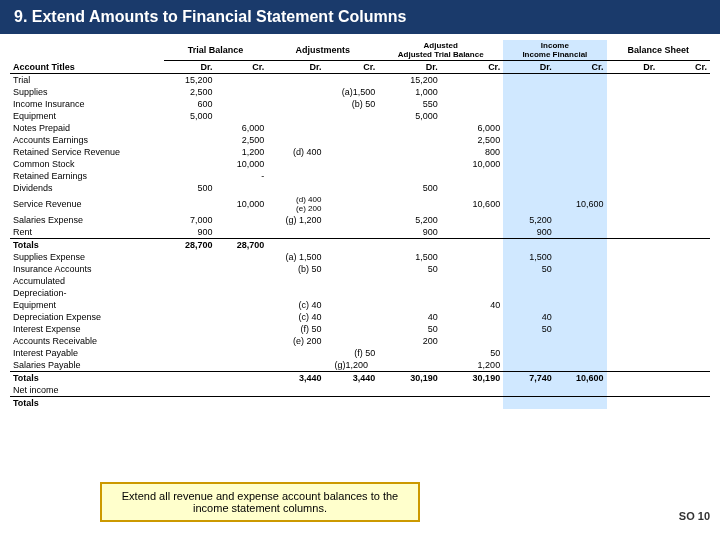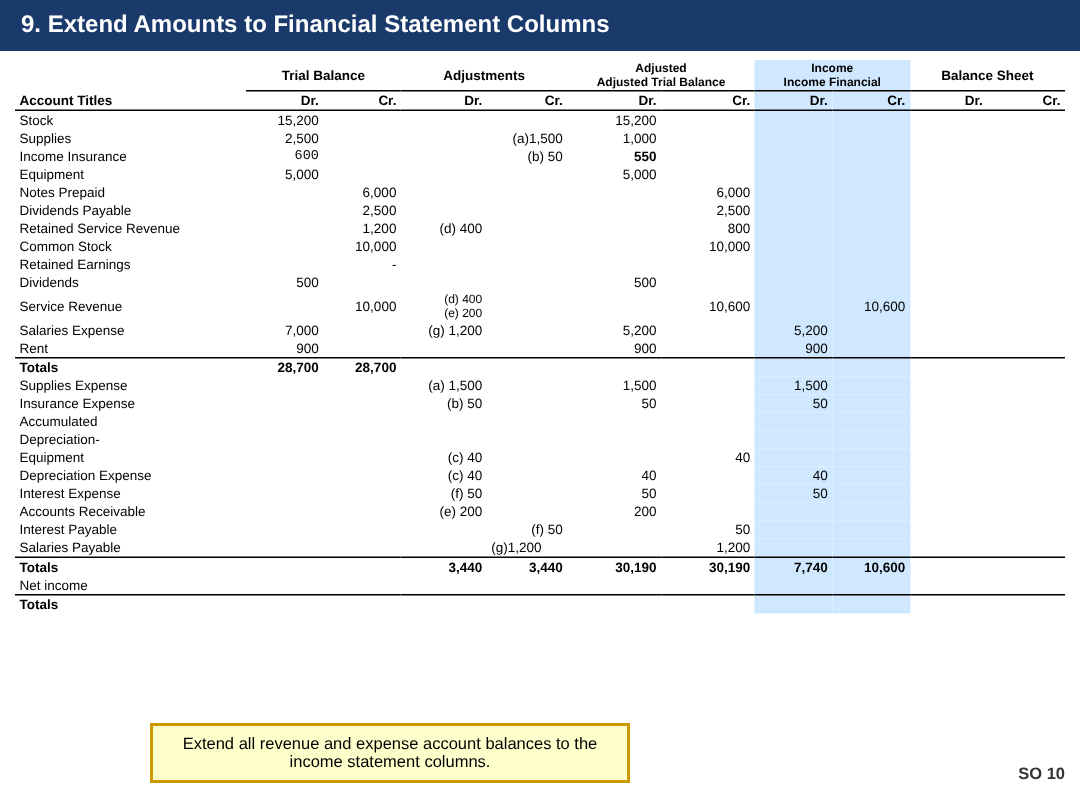--- a/index.html
+++ b/index.html
@@ -106,21 +106,21 @@
         <th class="col-num"><span>Dr.</span></th>
         <th class="col-num"><span>Cr.</span></th>
         <th class="col-num highlight-col" style="background:#d0e8ff;"><span>Dr.</span></th>
         <th class="col-num highlight-col" style="background:#d0e8ff;"><span>Cr.</span></th>
         <th class="col-num"><span>Dr.</span></th>
         <th class="col-num"><span>Cr.</span></th>
       </tr>
     </thead>
     <tbody id="table-body">
     <tr>
-          <td class="col-account">Stock</td>
+          <td class="col-account">Trial</td>
           <td class="col-num" style="text-align: right;">15,200</td>
           <td class="col-num" style="text-align: right;"></td>
           <td class="col-adj" style="text-align: right;"></td>
           <td class="col-adj" style="text-align: right;"></td>
           <td class="col-num" style="text-align: right;">15,200</td>
           <td class="col-num" style="text-align: right;"></td>
           <td class="col-num" style="text-align: right; background: rgb(208, 232, 255);"></td>
           <td class="col-num" style="text-align: right; background: rgb(208, 232, 255);"></td>
           <td class="col-num" style="text-align: right;"></td>
           <td class="col-num" style="text-align: right;"></td>
@@ -133,25 +133,25 @@
           <td class="col-adj" style="text-align: right;">(a)1,500</td>
           <td class="col-num" style="text-align: right;">1,000</td>
           <td class="col-num" style="text-align: right;"></td>
           <td class="col-num" style="text-align: right; background: rgb(208, 232, 255);"></td>
           <td class="col-num" style="text-align: right; background: rgb(208, 232, 255);"></td>
           <td class="col-num" style="text-align: right;"></td>
           <td class="col-num" style="text-align: right;"></td>
         </tr>
         <tr>
           <td class="col-account">Income Insurance</td>
-          <td class="col-num" style="text-align: right; font-family: Liberation Mono, monospace;">600</td>
+          <td class="col-num" style="text-align: right;">600</td>
           <td class="col-num" style="text-align: right;"></td>
           <td class="col-adj" style="text-align: right;"></td>
           <td class="col-adj" style="text-align: right;">(b)  50</td>
-          <td class="col-num" style="text-align: right; font-weight: bold;">550</td>
+          <td class="col-num" style="text-align: right;">550</td>
           <td class="col-num" style="text-align: right;"></td>
           <td class="col-num" style="text-align: right; background: rgb(208, 232, 255);"></td>
           <td class="col-num" style="text-align: right; background: rgb(208, 232, 255);"></td>
           <td class="col-num" style="text-align: right;"></td>
           <td class="col-num" style="text-align: right;"></td>
         </tr>
         <tr>
           <td class="col-account">Equipment</td>
           <td class="col-num" style="text-align: right;">5,000</td>
           <td class="col-num" style="text-align: right;"></td>
@@ -171,21 +171,21 @@
           <td class="col-adj" style="text-align: right;"></td>
           <td class="col-adj" style="text-align: right;"></td>
           <td class="col-num" style="text-align: right;"></td>
           <td class="col-num" style="text-align: right;">6,000</td>
           <td class="col-num" style="text-align: right; background: rgb(208, 232, 255);"></td>
           <td class="col-num" style="text-align: right; background: rgb(208, 232, 255);"></td>
           <td class="col-num" style="text-align: right;"></td>
           <td class="col-num" style="text-align: right;"></td>
         </tr>
         <tr>
-          <td class="col-account">Dividends Payable</td>
+          <td class="col-account">Accounts Earnings</td>
           <td class="col-num" style="text-align: right;"></td>
           <td class="col-num" style="text-align: right;">2,500</td>
           <td class="col-adj" style="text-align: right;"></td>
           <td class="col-adj" style="text-align: right;"></td>
           <td class="col-num" style="text-align: right;"></td>
           <td class="col-num" style="text-align: right;">2,500</td>
           <td class="col-num" style="text-align: right; background: rgb(208, 232, 255);"></td>
           <td class="col-num" style="text-align: right; background: rgb(208, 232, 255);"></td>
           <td class="col-num" style="text-align: right;"></td>
           <td class="col-num" style="text-align: right;"></td>
@@ -302,21 +302,21 @@
           <td class="col-adj" style="text-align: right;">(a) 1,500</td>
           <td class="col-adj" style="text-align: right;"></td>
           <td class="col-num" style="text-align: right;">1,500</td>
           <td class="col-num" style="text-align: right;"></td>
           <td class="col-num" style="text-align: right; background: rgb(208, 232, 255);">1,500</td>
           <td class="col-num" style="text-align: right; background: rgb(208, 232, 255);"></td>
           <td class="col-num" style="text-align: right;"></td>
           <td class="col-num" style="text-align: right;"></td>
         </tr>
         <tr>
-          <td class="col-account">Insurance Expense</td>
+          <td class="col-account">Insurance Accounts</td>
           <td class="col-num" style="text-align: right;"></td>
           <td class="col-num" style="text-align: right;"></td>
           <td class="col-adj" style="text-align: right;">(b)  50</td>
           <td class="col-adj" style="text-align: right;"></td>
           <td class="col-num" style="text-align: right;">50</td>
           <td class="col-num" style="text-align: right;"></td>
           <td class="col-num" style="text-align: right; background: rgb(208, 232, 255);">50</td>
           <td class="col-num" style="text-align: right; background: rgb(208, 232, 255);"></td>
           <td class="col-num" style="text-align: right;"></td>
           <td class="col-num" style="text-align: right;"></td>
@@ -410,21 +410,21 @@
           <td class="col-num" style="text-align: right; background: rgb(208, 232, 255);"></td>
           <td class="col-num" style="text-align: right; background: rgb(208, 232, 255);"></td>
           <td class="col-num" style="text-align: right;"></td>
           <td class="col-num" style="text-align: right;"></td>
         </tr>
         <tr>
           <td class="col-account">Salaries Payable</td>
           <td class="col-num" style="text-align: right;"></td>
           <td class="col-num" style="text-align: right;"></td>
           <td class="col-adj" style="text-align: right;"></td>
-          <td class="col-adj" style="text-align: left;">(g)1,200</td>
+          <td class="col-adj" style="text-align: center;">(g)1,200</td>
           <td class="col-num" style="text-align: right;"></td>
           <td class="col-num" style="text-align: right;">1,200</td>
           <td class="col-num" style="text-align: right; background: rgb(208, 232, 255);"></td>
           <td class="col-num" style="text-align: right; background: rgb(208, 232, 255);"></td>
           <td class="col-num" style="text-align: right;"></td>
           <td class="col-num" style="text-align: right;"></td>
         </tr>
         <tr style="border-top: 1px solid black;">
           <td class="col-account" style="font-weight: bold;">  Totals</td>
           <td class="col-num" style="text-align: right; border-top: 1px solid black; font-weight: bold;"></td>

